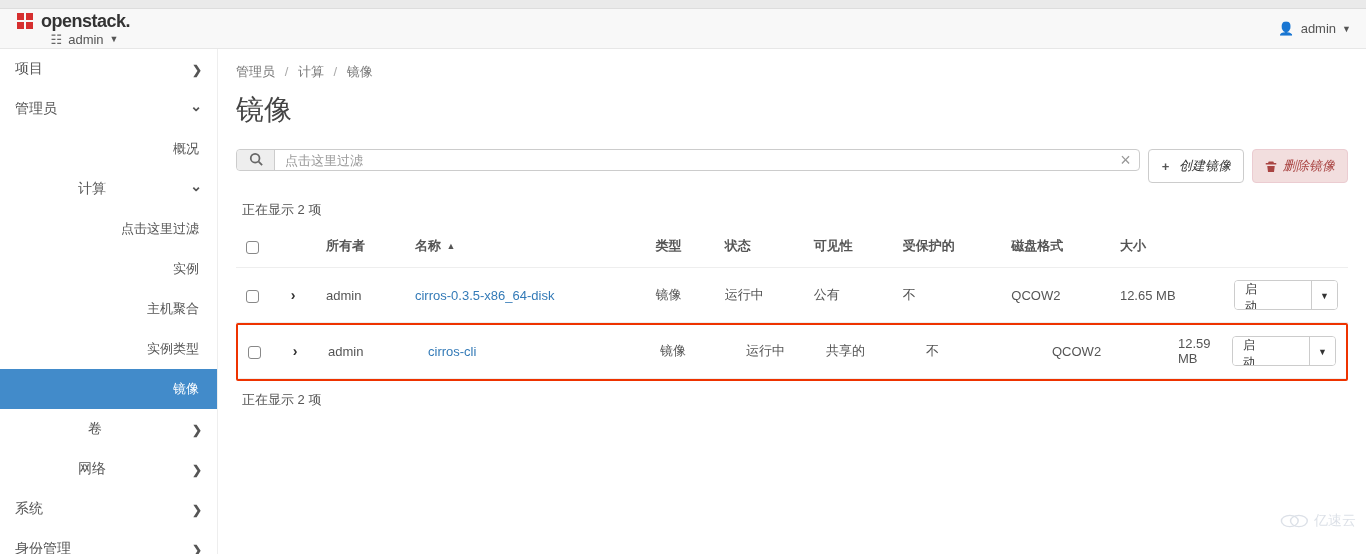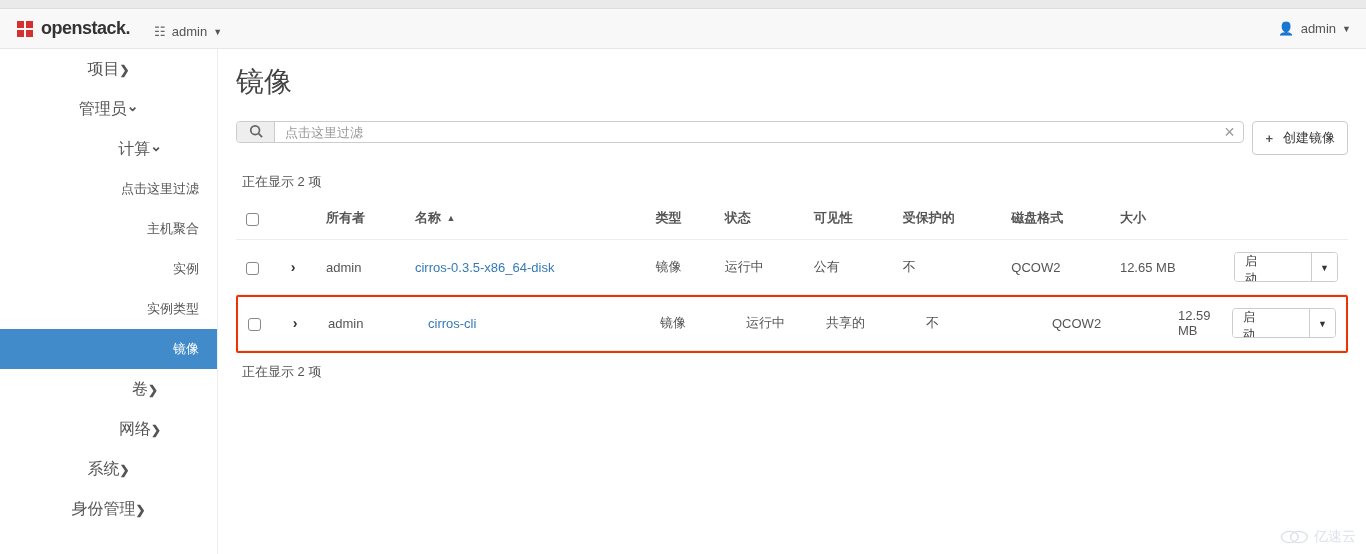--- a/index.html
+++ b/index.html
@@ -19,21 +19,21 @@
     
     .navbar {
       height: 40px;
       background: #f8f8f8;
       border-bottom: 1px solid #e7e7e7;
       display: flex;
       align-items: center;
       padding: 0 15px;
       justify-content: space-between;
     }
-    .navbar-left { display: flex; align-items: flex-end; }
+    .navbar-left { display: flex; align-items: center; flex-direction: column; }
     .logo {
       display: flex; align-items: center;
       font-weight: bold; font-size: 18px; color: #333;
     }
     .logo-mark {
       width: 20px; height: 20px; margin-right: 6px;
       display: inline-flex; align-items: center; justify-content: center;
     }
     .logo-mark svg { width: 20px; height: 20px; }
     .logo-text { letter-spacing: -0.5px; }
@@ -57,21 +57,21 @@
       border-right: 1px solid #eee;
       background: #fff;
       min-height: 505px;
     }
     .sb-group, .sb-sub, .sb-item {
       display: flex; align-items: center;
       padding: 0 15px; height: 40px;
       cursor: pointer; justify-content: space-between;
       color: #555;
     }
-    .sb-group { color: #565656; font-size: 16px; justify-content: center;}
+    .sb-group { color: #565656; font-size: 14px;}
     .sb-item { padding-left: 0; justify-content: flex-end; padding-right: 18px;}
     .sb-item.active {
       background: #428bca; color: #fff;
     }
     .sb-group .chev, .sb-sub .chev {
       font-family: inherit;
     }
     .icon-chev-right::before { content: "\276F"; font-size: 12px; color:#555; font-weight:bold;}
     .icon-chev-down::before  { content: "\2304"; font-size: 14px; color:#555; position:relative; top:-3px; font-weight:bold;}
 
@@ -103,21 +103,21 @@
       padding:0 10px; font-size:13px; color:#333; background:transparent;
     }
     .search-input::placeholder { color:#999; }
     .clear-btn {
       width:28px; background:transparent; border:none; color:#999;
       cursor:pointer; font-size:18px; height:100%;
     }
     .btn {
       height:34px; padding:0 12px; border:1px solid #ccc;
       background:#fff; border-radius:4px; display:flex; align-items:center;
-      cursor:pointer; color:#333; font-size:13px; gap:6px;
+      cursor:pointer; color:#333; font-size:13px; gap:6px;font-style:italic;
     }
     .btn-danger {
       background:#f2dede; border-color:#ebccd1; color:#a94442;
     }
     .btn .plus::before { content:"+"; margin-right:4px; font-weight:bold; color:#555;}
     .btn .trash { display:inline-flex; }
     .btn .trash svg { width:12px; height:12px; }
 
     
     .count-label { margin:18px 0 6px 6px; color:#555; }
@@ -151,21 +151,21 @@
     }
     .btn-group button + button { border-left:1px solid #ccc; padding:0 8px;}
     .btn-group .dd-caret { font-size:9px; }
     .highlight-wrap {
       border:2px solid #e30; border-radius:2px;
     }
     .count-label-bottom { margin:10px 0 0 6px; color:#555; }
 
     
     .watermark {
-      position:fixed; right:10px; bottom:8px; opacity:0.35; color:#9aa7bb;
+      position:fixed; right:10px; bottom:24px; opacity:0.35; color:#9aa7bb;
       display:flex; align-items:center; gap:6px; font-size:14px;
       pointer-events:none;
     }
     .watermark svg { width:28px; height:18px; }
 
     
     .th-narrow { width:40px;}
     .th-chev { width:40px; }
     .td-actions{ width:100px; }
   </style>
@@ -207,32 +207,35 @@
 <div class="layout">
   <aside class="sidebar">
     <div class="sb-group">
       <span class="label">项目</span>
       <span class="chev icon-chev-right"></span>
     </div>
     <div class="sb-group">
       <span class="label">管理员</span>
       <span class="chev icon-chev-down"></span>
     </div>
+    <div class="sb-item sb-row-plain">
+      <span class="label">概况</span>
+    </div>
     <div class="sb-group" style="padding-left:78px;">
       <span class="label">计算</span>
       <span class="chev icon-chev-down"></span>
     </div>
     <div class="sb-item sb-row-plain">
       <span class="label">点击这里过滤</span>
     </div>
     <div class="sb-item sb-row-plain">
+      <span class="label">实例</span>
+    </div>
+    <div class="sb-item sb-row-plain">
       <span class="label">主机聚合</span>
-    </div>
-    <div class="sb-item sb-row-plain">
-      <span class="label">实例</span>
     </div>
     <div class="sb-item sb-row-plain">
       <span class="label">实例类型</span>
     </div>
     <div class="sb-item active">
       <span class="label">镜像</span>
     </div>
     <div class="sb-group" style="padding-left:88px;">
       <span class="label">卷</span>
       <span class="chev icon-chev-right"></span>
@@ -245,20 +248,27 @@
       <span class="label">系统</span>
       <span class="chev icon-chev-right"></span>
     </div>
     <div class="sb-group">
       <span class="label">身份管理</span>
       <span class="chev icon-chev-right"></span>
     </div>
   </aside>
 
   <main class="main">
+    <div class="breadcrumb">
+      <a href="#">管理员</a>
+      <span class="sep">/</span>
+      <a href="#">计算</a>
+      <span class="sep">/</span>
+      <span>镜像</span>
+    </div>
 
     <h1 class="page-title">镜像</h1>
 
     <div class="toolbar">
       <div class="search-wrap">
         <button class="search-btn">
           <span>
             <svg width="14" height="14" viewBox="0 0 16 16" fill="none" stroke="#666" stroke-width="2">
                 <circle cx="7" cy="7" r="5"></circle>
                 <line x1="11" y1="11" x2="15" y2="15"></line>
@@ -266,20 +276,28 @@
           </span>
         </button>
         <input class="search-input" type="text" placeholder="点击这里过滤" style="">
         <button class="clear-btn">
           <span>×</span>
         </button>
       </div>
       <button class="btn">
         <span class="plus"></span>
         <span>创建镜像</span>
+      </button>
+      <button class="btn btn-danger">
+        <span class="trash">
+          <svg viewBox="0 0 16 16" fill="#a94442">
+              <path d="M5 2h6l1 2h3v2H1V4h3l1-2zm-2 6h10l-1 8H4L3 8z"></path>
+            </svg>
+        </span>
+        <span>删除镜像</span>
       </button>
     </div>
 
     <div class="count-label">正在显示 2 项</div>
 
     <table class="data">
       <thead>
         <tr>
           <th class="th-narrow"><span class="chk"></span></th>
           <th class="th-chev"></th>

